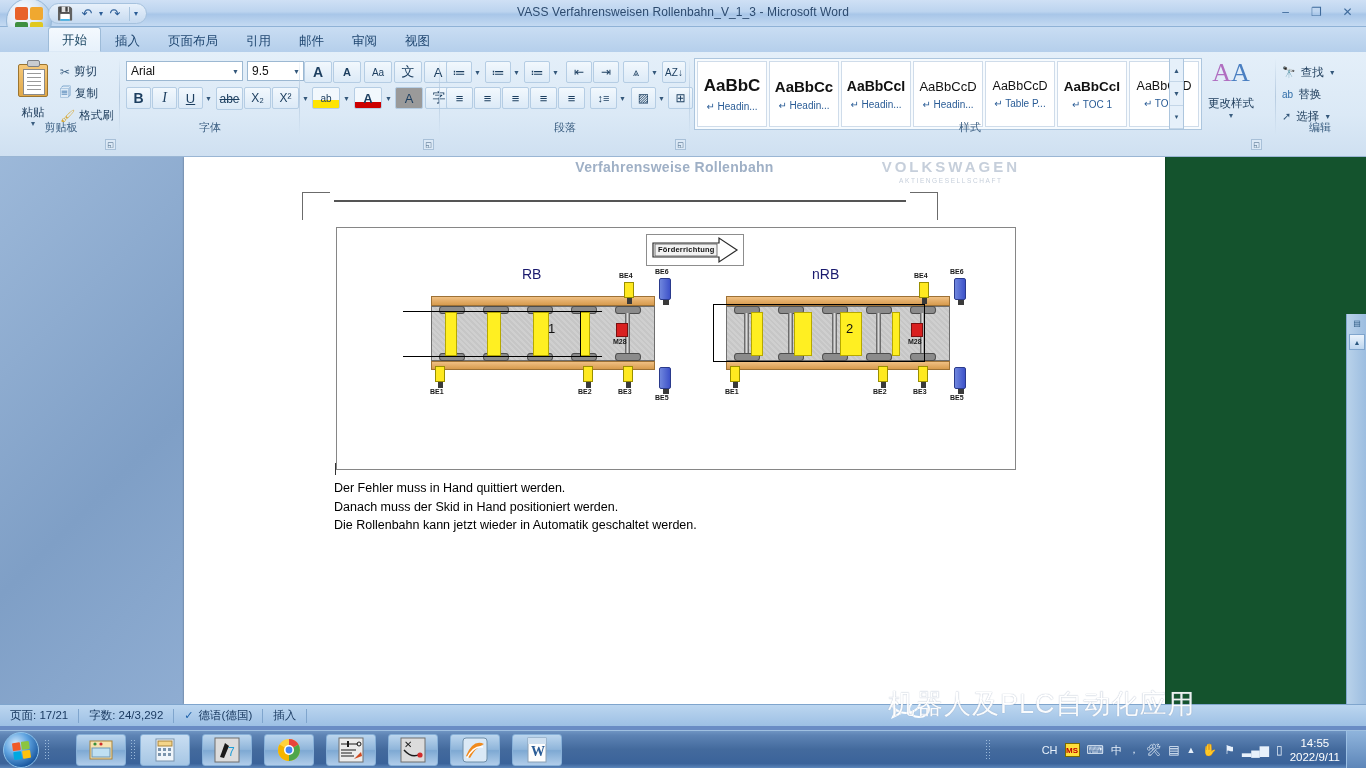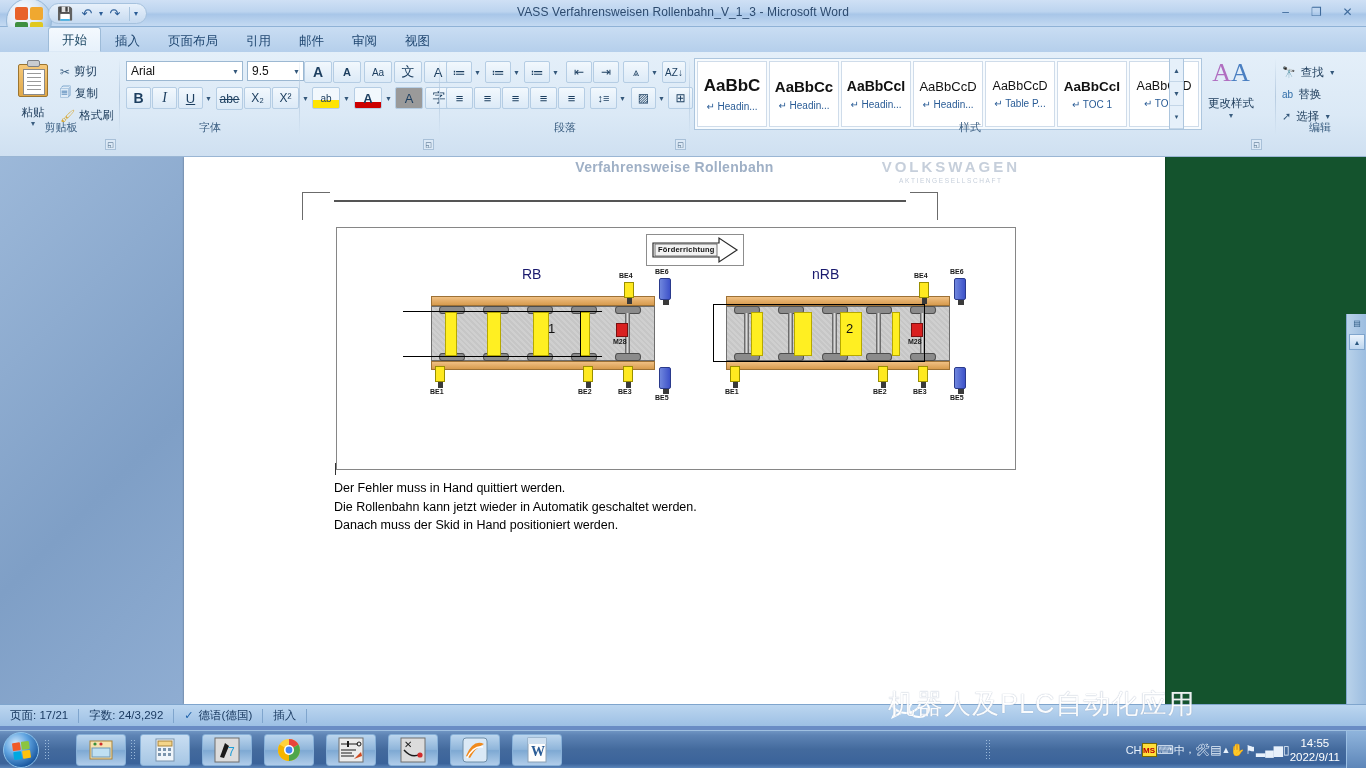--- a/index.html
+++ b/index.html
@@ -171,21 +171,21 @@
               background:radial-gradient(circle at 35% 30%,#cfe6fb 0%,#5ea3e0 38%,#17549c 78%,#0d3a74 100%);
               border:1px solid #8fc3ea; display:flex; align-items:center; justify-content:center;}
   .winlogo { width:17px; height:17px; display:grid; grid-template-columns:1fr 1fr; grid-template-rows:1fr 1fr; gap:1.5px; transform:rotate(-8deg);}
   .winlogo i{display:block;border-radius:1px;}
   .grip { position:absolute; top:8px; width:7px; height:22px;
           background-image:radial-gradient(#a9c6e4 0.8px, transparent 0.9px);
           background-size:3px 3px; opacity:.85; }
   .tbtn { position:absolute; top:3px; width:50px; height:32px; border:1px solid #87b0d8;
           border-radius:3px; background:linear-gradient(to bottom,#bcd6ee,#8fb5da 48%,#7ea9d3 52%,#b0cce9);
           display:flex; align-items:center; justify-content:center; }
-  .tray { position:absolute; right:26px; top:0; height:38px; display:flex; align-items:center; 
+  .tray { position:absolute; right:26px; top:0; height:38px; display:flex; align-items:center; gap:7px;
           font-size:11px; color:#e8f1fb; }
   .clock { text-align:center; font-size:11.5px; color:#fff; line-height:14px; }
   .showdesk { position:absolute; right:0; top:0; width:20px; height:38px;
               background:linear-gradient(to bottom,#8fb4dc,#5c85b8); border-left:1px solid #9cc0e4; }
   
   .watermark { position:absolute; left:888px; top:686px; font-size:27px; color:#ffffff;
                opacity:.92; letter-spacing:1px; text-shadow:0 0 1px rgba(120,140,170,.9);
                white-space:nowrap; pointer-events:none; }
   .wm-chat { position:absolute; left:890px; top:688px; width:40px; height:32px; }
   
@@ -559,22 +559,22 @@
           <div class="tag" style="left:238px;top:128px;">BE5</div>
 
           <div class="sensor-b" style="left:242px;top:12px;"></div>
           <div class="tag" style="left:238px;top:2px;">BE6</div>
         </div>
       </div>
 
       <div class="cursor-i"></div>
       <div class="bodytext">
         <div>Der Fehler muss in Hand quittiert werden.</div>
+        <div>Danach muss der Skid in Hand positioniert werden.</div>
         <div>Die Rollenbahn kann jetzt wieder in Automatik geschaltet werden.</div>
-        <div>Danach muss der Skid in Hand positioniert werden.</div>
       </div>
     </div>
 
     <div class="vscroll">
       <div class="vs-extra" style="top:2px;">▤</div>
       <div class="vs-btn" style="top:20px;">▲</div>
 
     </div>
   </div>
 

